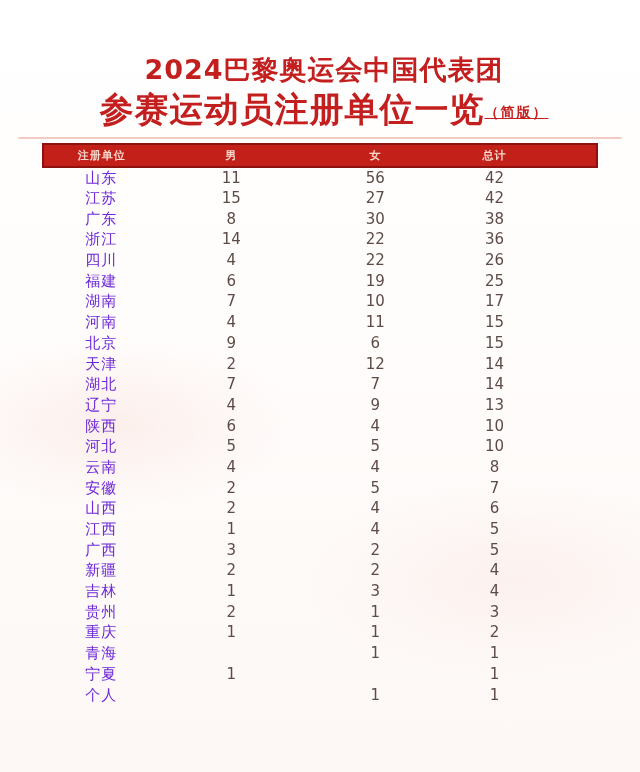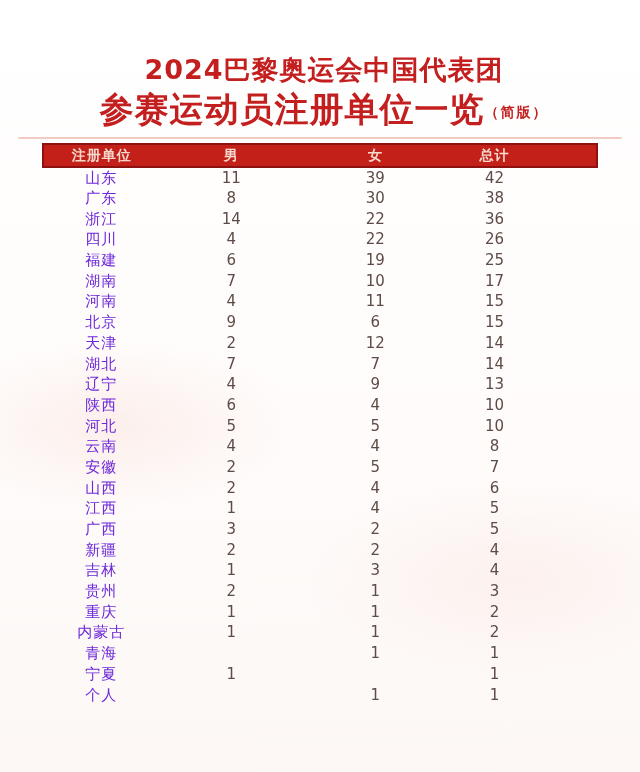--- a/index.html
+++ b/index.html
@@ -34,20 +34,21 @@
     letter-spacing: 1px;
     line-height: 1.15;
     white-space: nowrap;
   }
   .title-suffix {
     font-size: 14px;
     font-weight: bold;
     color: #c41f1f;
     letter-spacing: 2px;
     vertical-align: 4px;
+    text-decoration: underline;
   }
   .divider {
     width: 604px;
     height: 2px;
     margin: 8px auto 0 auto;
     background: #f3cbc5;
     border-radius: 1px;
   }
   table.athletes {
     width: 556px;
@@ -59,21 +60,21 @@
   col.c-male   { width: 26%; }
   col.c-female { width: 26%; }
   col.c-total  { width: 17%; }
   col.c-spacer { width: 10%; }
   thead tr {
     background: #c3201a;
     border: 2px solid #8e1310;
   }
   thead th {
     height: 23px;
-    font-size: 14px;
+    font-size: 11px;
     font-weight: bold;
     color: #f6d8cc;
     text-align: center;
     vertical-align: middle;
     letter-spacing: 1px;
   }
   tbody td {
     height: 20.7px;
     font-size: 15px;
     text-align: center;
@@ -110,21 +111,28 @@
       <th>男</th>
       <th>女</th>
       <th>总计</th>
       <th></th>
     </tr>
   </thead>
   <tbody id="table-body">
       <tr>
         <td class="unit">山东</td>
         <td class="val">11</td>
-        <td class="val">39</td>
+        <td class="val">56</td>
+        <td class="val">42</td>
+        <td class="val"></td>
+      </tr>
+      <tr>
+        <td class="unit">江苏</td>
+        <td class="val">15</td>
+        <td class="val">27</td>
         <td class="val">42</td>
         <td class="val"></td>
       </tr>
       <tr>
         <td class="unit">广东</td>
         <td class="val">8</td>
         <td class="val">30</td>
         <td class="val">38</td>
         <td class="val"></td>
       </tr>
@@ -262,27 +270,20 @@
         <td class="val"></td>
       </tr>
       <tr>
         <td class="unit">重庆</td>
         <td class="val">1</td>
         <td class="val">1</td>
         <td class="val">2</td>
         <td class="val"></td>
       </tr>
       <tr>
-        <td class="unit">内蒙古</td>
-        <td class="val">1</td>
-        <td class="val">1</td>
-        <td class="val">2</td>
-        <td class="val"></td>
-      </tr>
-      <tr>
         <td class="unit">青海</td>
         <td class="val"></td>
         <td class="val">1</td>
         <td class="val">1</td>
         <td class="val"></td>
       </tr>
       <tr>
         <td class="unit">宁夏</td>
         <td class="val">1</td>
         <td class="val"></td>

